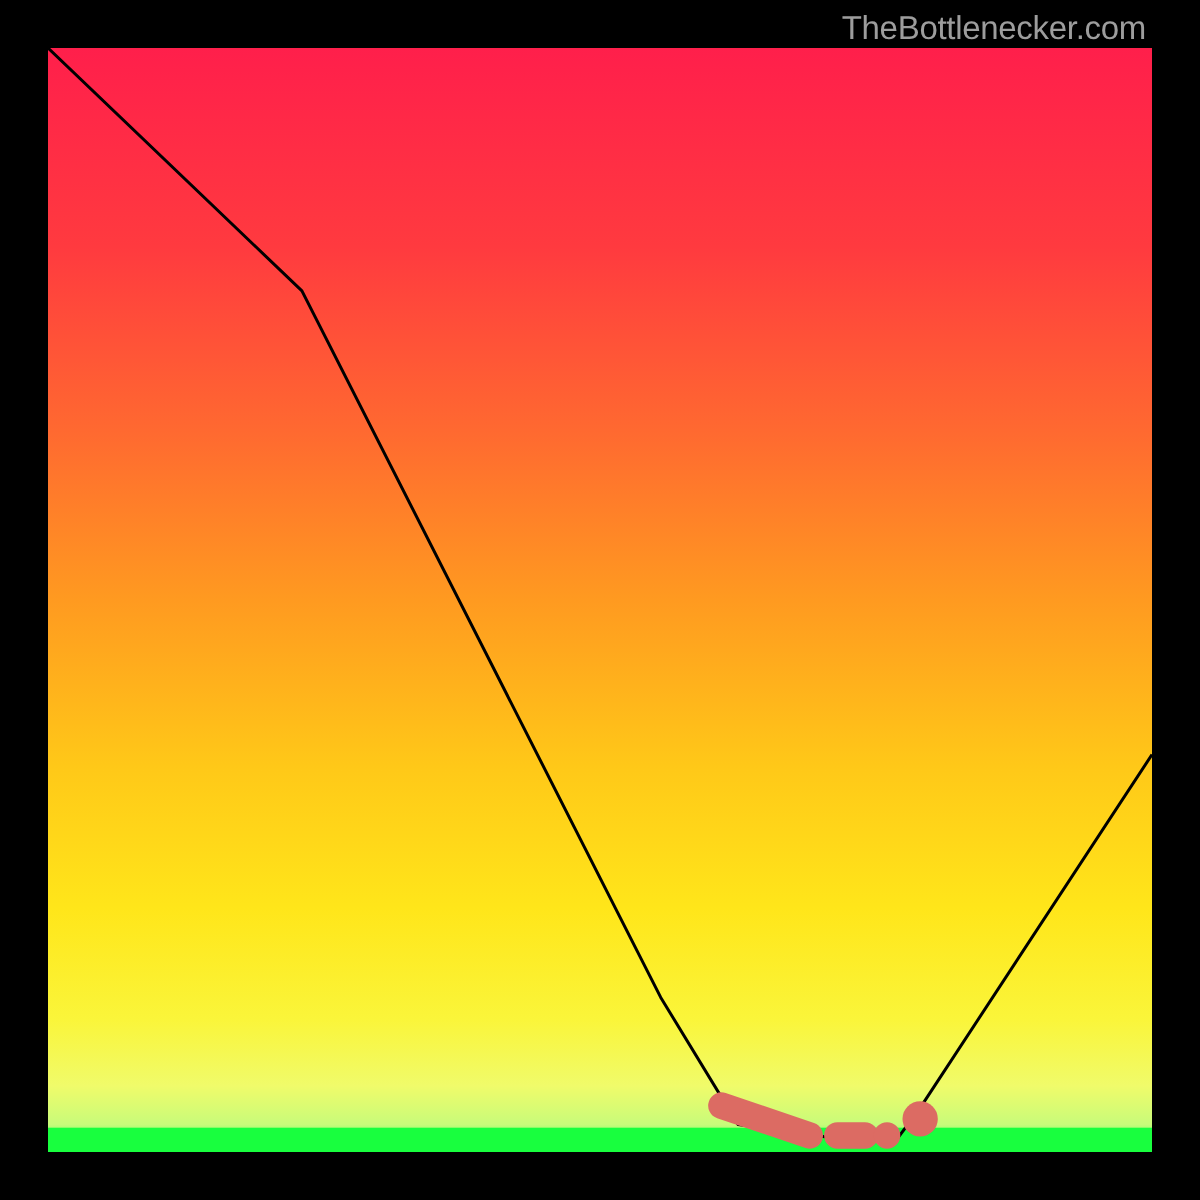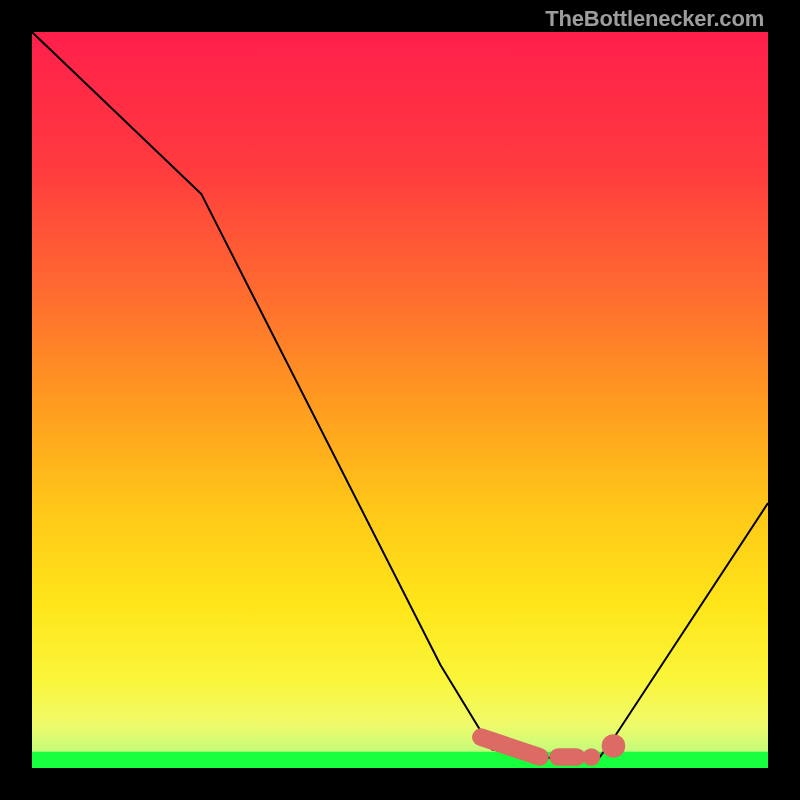--- a/index.html
+++ b/index.html
@@ -30,21 +30,21 @@
     left: 0; top: 0;
     width: 736px;
     height: 736px;
   }
   .attribution {
     position: absolute;
     top: 6px;
     right: 36px;
     color: #9d9d9d;
     font-size: 22px;
-    font-weight: 700;
+    font-weight: 400;
     letter-spacing: -0.2px;
   }
 </style>
 </head>
 <body>
 
 <div class="frame">
 
   <div class="plot-area">
     <svg viewBox="0 0 736 736" preserveAspectRatio="none">

